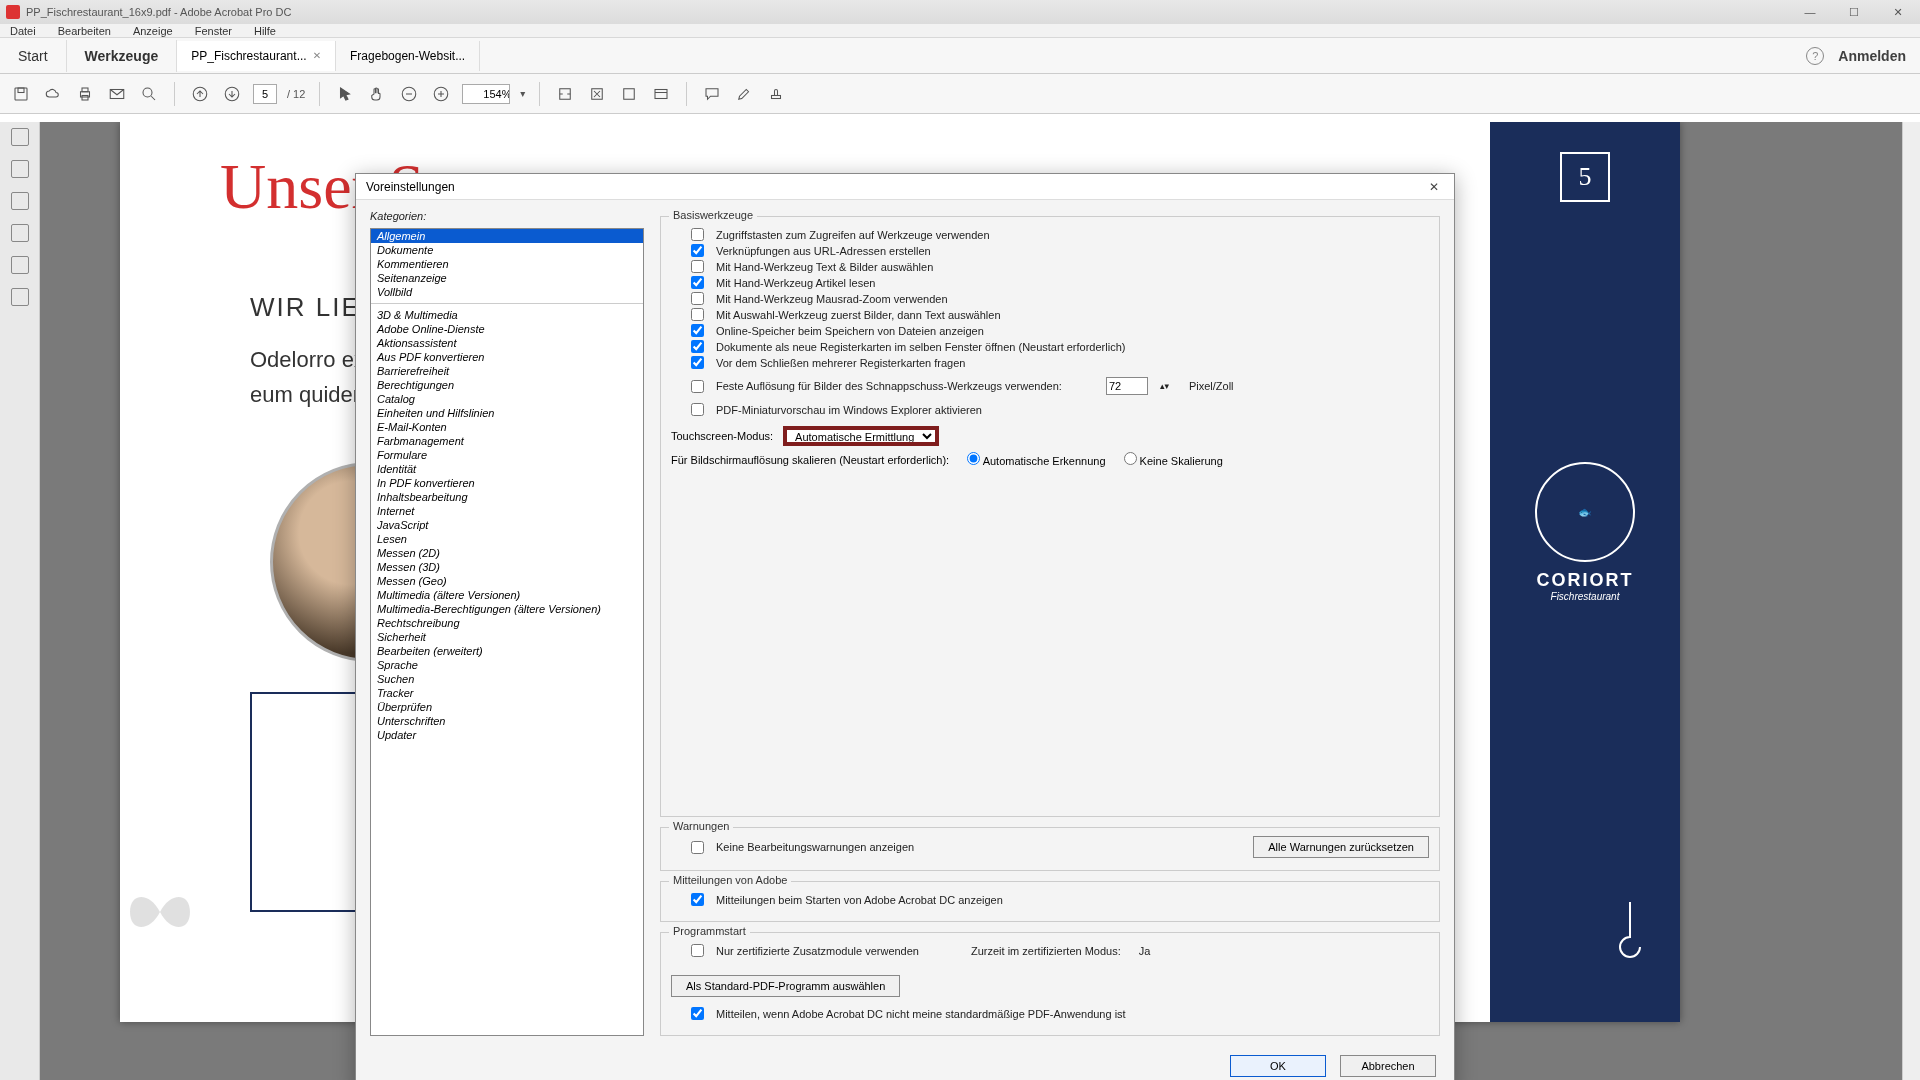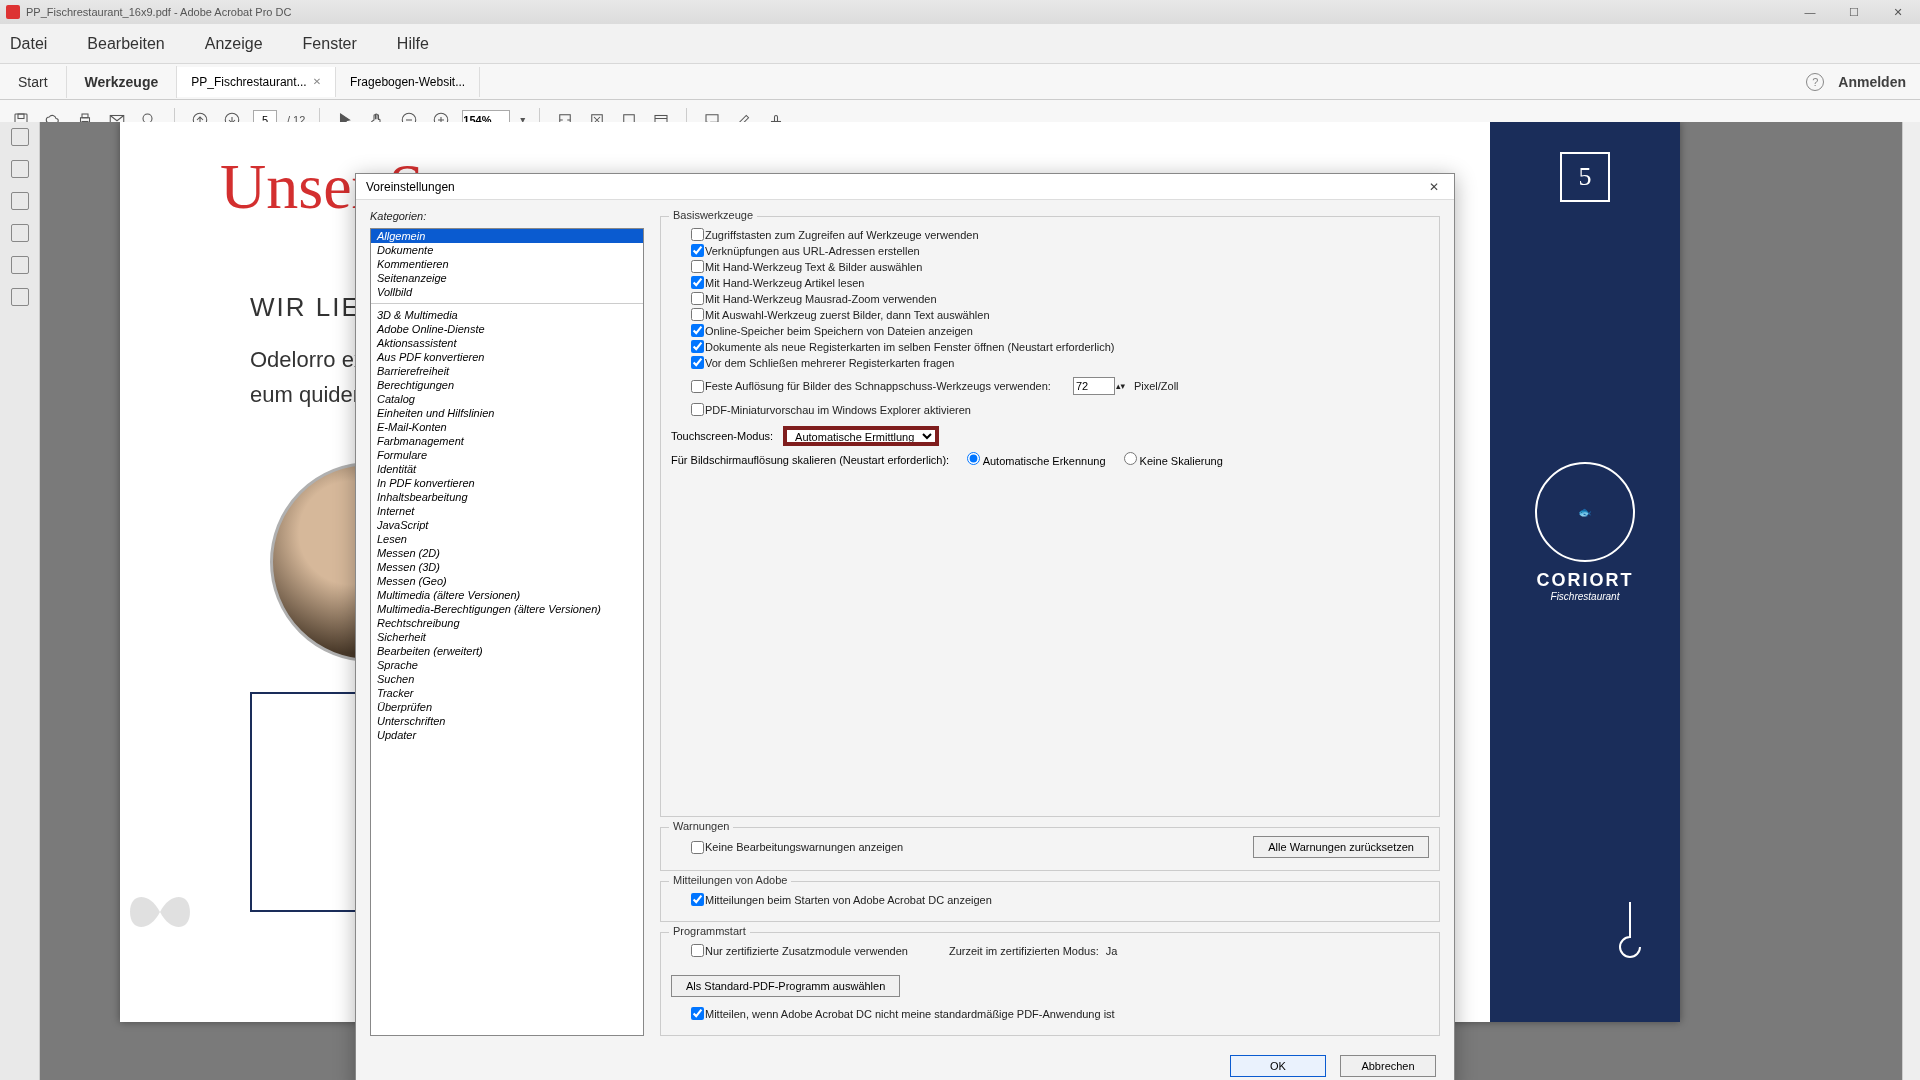--- a/index.html
+++ b/index.html
@@ -5,40 +5,40 @@
 * { margin: 0; padding: 0; box-sizing: border-box; font-family: "Segoe UI", Tahoma, sans-serif; }
 body { background: #fff; width: 1920px; height: 1080px; position: relative; transform-origin: top left; }
 
 
 .titlebar { height: 24px; background: linear-gradient(#e8e8e8,#dcdcdc); display: flex; align-items: center; padding: 0 6px; font-size: 11px; color: #555; }
 .titlebar .app-icon { width: 14px; height: 14px; background: #d33; margin-right: 6px; border-radius: 2px; }
 .window-controls { position: absolute; right: 0; top: 0; display: flex; }
 .window-controls button { width: 44px; height: 24px; border: none; background: transparent; font-size: 11px; color: #555; }
 
 
-.menubar { height: 40px; background: #f2f2f2; border-bottom: 1px solid #d8d8d8; display: flex; align-items: center; padding: 0 6px; font-size: 16px; gap: 32px; color: #333; }
+.menubar { height: 14px; background: #f2f2f2; border-bottom: 1px solid #d8d8d8; display: flex; align-items: center; padding: 0 6px; font-size: 11px; gap: 14px; color: #333; }
 .menubar span { padding: 2px 4px; }
 
 
 .top-row { height: 36px; background: #f7f7f7; display: flex; align-items: center; border-bottom: 1px solid #ccc; }
 .top-row .start, .top-row .tools { padding: 8px 18px; font-size: 14px; color: #333; border-right: 1px solid #ddd; }
 .doc-tab { padding: 8px 14px; font-size: 12px; border-right: 1px solid #ddd; display: flex; align-items: center; gap: 6px; }
 .doc-tab.active { background: #fff; }
 .close-x { font-size: 10px; color: #888; }
 .top-right { margin-left: auto; display: flex; align-items: center; gap: 14px; padding-right: 14px; }
 .help-icon { width: 18px; height: 18px; border: 1.5px solid #888; border-radius: 50%; display: flex; align-items: center; justify-content: center; font-size: 11px; color: #888; }
 .signin { font-size: 14px; color: #404040; font-weight: 600; }
 
 
 .toolbar { height: 40px; background: #f7f7f7; border-bottom: 1px solid #ccc; display: flex; align-items: center; padding: 0 10px; gap: 10px; }
 .tb-btn { width: 22px; height: 22px; display: flex; align-items: center; justify-content: center; color: #555; }
 .tb-sep { width: 1px; height: 24px; background: #ccc; margin: 0 4px; }
 .page-input { width: 24px; height: 20px; font-size: 11px; text-align: center; border: 1px solid #aaa; }
 .page-total { font-size: 11px; color: #555; }
-.zoom-input { width: 48px; height: 20px; font-size: 11px; border: 1px solid #aaa; padding-left: 0; font-weight: bold; }
+.zoom-input { width: 48px; height: 20px; font-size: 11px; border: 1px solid #aaa; padding-left: 20px; }
 
 
 .left-rail { position: absolute; left: 0; top: 122px; width: 40px; height: calc(100% - 122px); background: #e9e9e9; border-right: 1px solid #ccc; display: flex; flex-direction: column; align-items: center; padding-top: 6px; gap: 14px; }
 .left-rail .rail-icon { width: 18px; height: 18px; border: 1px solid #888; border-radius: 2px; }
 .left-collapse { position: absolute; left: 40px; top: 560px; width: 10px; height: 60px; background: #e0e0e0; border: 1px solid #bbb; border-left: none; display: flex; align-items: center; justify-content: center; font-size: 8px; color: #666; }
 
 
 .right-rail { position: absolute; right: 0; top: 122px; width: 18px; height: calc(100% - 122px); background: #eee; border-left: 1px solid #ccc; }
 .right-collapse { position: absolute; right: 18px; top: 560px; width: 10px; height: 60px; background: #e0e0e0; border: 1px solid #bbb; border-right: none; display: flex; align-items: center; justify-content: center; font-size: 8px; color: #666; }
 
@@ -70,21 +70,21 @@
 .modal-body { flex: 1; display: flex; padding: 10px 14px 8px 14px; gap: 16px; overflow: hidden; }
 .cat-col { width: 274px; display: flex; flex-direction: column; font-style: italic; }
 .cat-label { font-size: 11px; margin-bottom: 6px; color: #222; }
 .cat-list { flex: 1; background: #fff; border: 1px solid #888; overflow-y: auto; font-size: 11px; }
 .cat-item { padding: 1px 6px; cursor: default; }
 .cat-item.selected { background: #0a5bd0; color: #fff; }
 .cat-divider { border-top: 1px solid #ccc; margin: 4px 0; }
 .settings-col { flex: 1; display: flex; flex-direction: column; gap: 4px; }
 .group { border: 1px solid #ccc; padding: 8px 10px 12px 10px; position: relative; margin-top: 6px; }
 .group-title { position: absolute; top: -8px; left: 8px; background: #f4f4f4; padding: 0 4px; font-size: 11px; color: #333; }
-.chk-row { display: flex; align-items: center; gap: 1px; margin: 3px 0; font-size: 11px; color: #222; padding-left: 20px; }
+.chk-row { display: flex; align-items: center; gap: 12px; margin: 3px 0; font-size: 11px; color: #222; padding-left: 20px; }
 .chk-row input[type=checkbox] { width: 13px; height: 13px; }
 .inline-row { display: flex; align-items: center; gap: 10px; margin: 6px 0; font-size: 11px; }
 .num-input { width: 42px; height: 18px; border: 1px solid #888; font-size: 11px; padding-left: 2px; }
 .combo { height: 20px; border: 4px solid #7f1d1d; font-size: 11px; padding: 0 4px; background: #fff; min-width: 150px; }
 .radio-row { display: flex; align-items: center; gap: 18px; margin-top: 6px; font-size: 11px; }
 .btn { height: 22px; padding: 0 14px; border: 1px solid #888; background: #f0f0f0; font-size: 11px; }
 .btn.primary { border: 1px solid #0a5bd0; background: #eaf2fd; }
 .modal-footer { height: 44px; display: flex; align-items: center; justify-content: flex-end; gap: 14px; padding: 0 18px; }
 .modal-footer .btn { width: 96px; }
 

